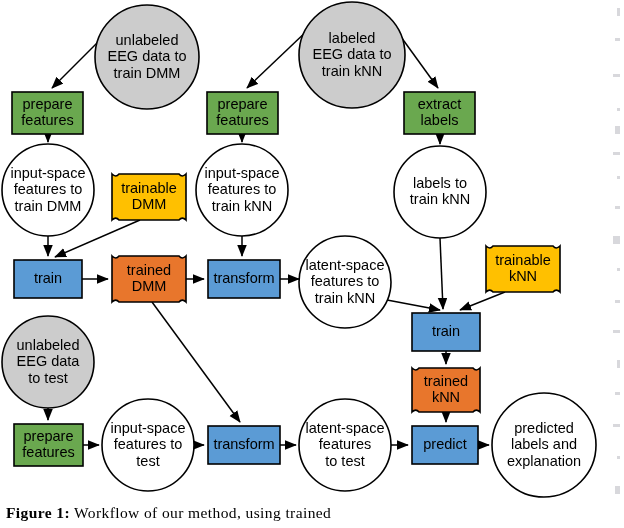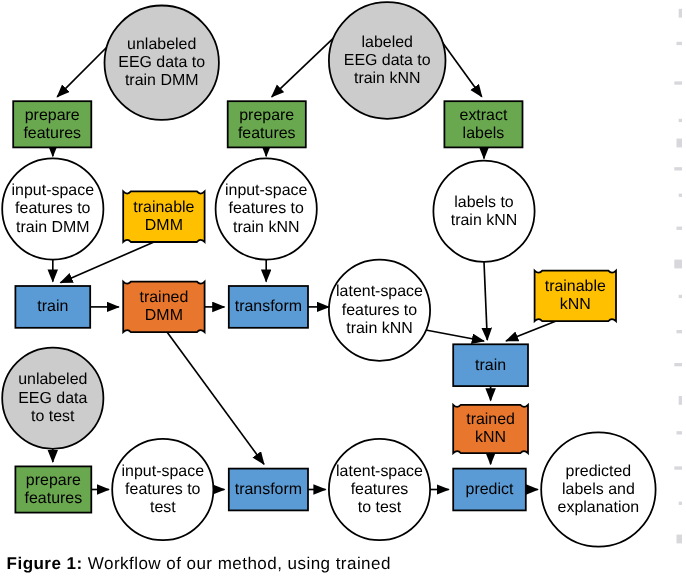--- a/index.html
+++ b/index.html
@@ -44,21 +44,21 @@
   }
   .caption-band {
     position: absolute;
     left: 0;
     top: 492px;
     width: 624px;
     height: 36px;
     overflow: hidden;
   }
   .caption-text {
-    font-family: Liberation Sans, sans-serif;
+    font-family: Liberation Serif, serif;
     font-size: 15.5px;
     color: #000000;
     letter-spacing: 0.4px;
     white-space: nowrap;
     position: absolute;
     left: 6px;
     top: 12px;
   }
   .caption-text b {
     font-weight: bold;

